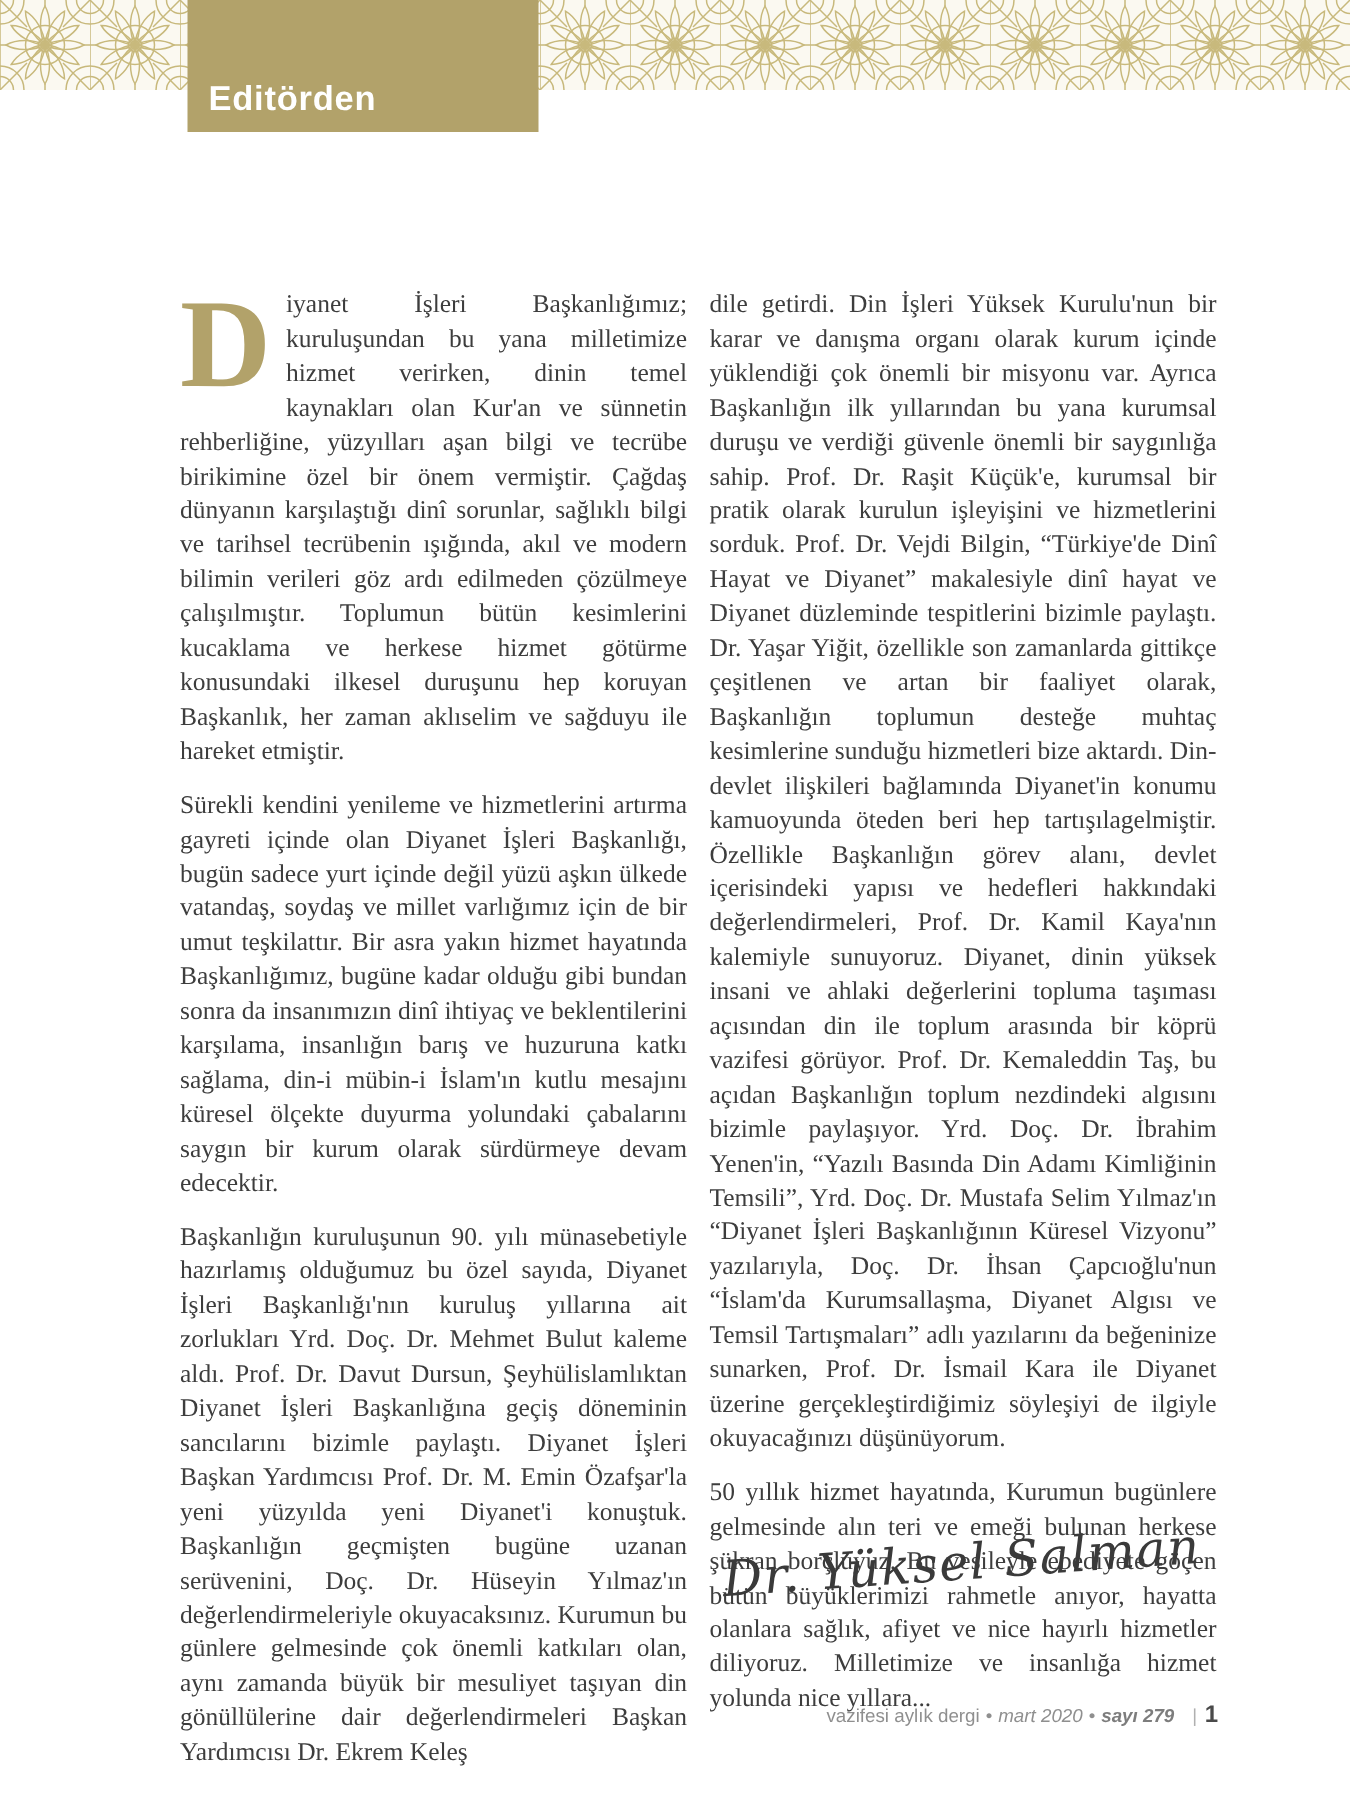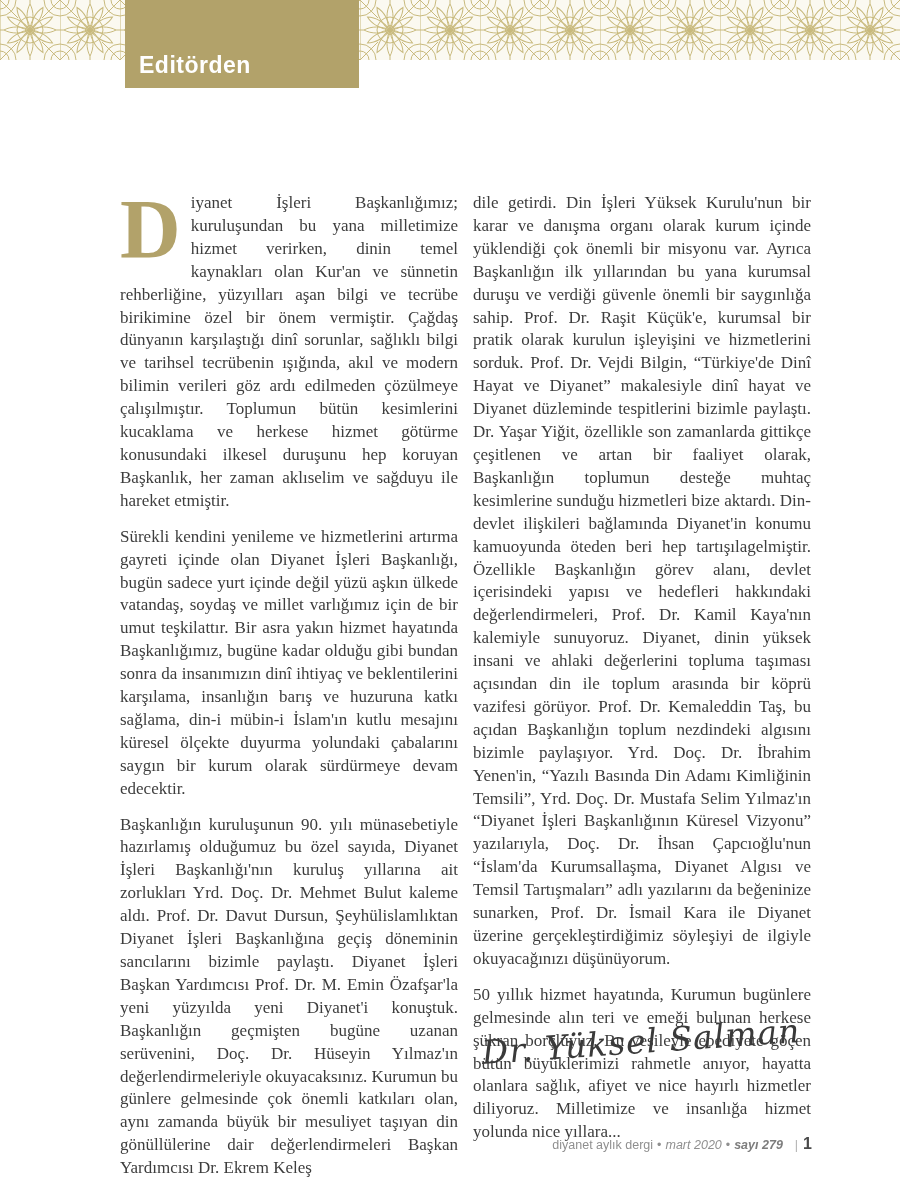--- a/index.html
+++ b/index.html
@@ -133,16 +133,16 @@
     </div>
     <div class="col">
       <p>dile getirdi. Din İşleri Yüksek Kurulu'nun bir karar ve danışma organı olarak kurum içinde yüklendiği çok önemli bir misyonu var. Ayrıca Başkanlığın ilk yıllarından bu yana kurumsal duruşu ve verdiği güvenle önemli bir saygınlığa sahip. Prof. Dr. Raşit Küçük'e, kurumsal bir pratik olarak kurulun işleyişini ve hizmetlerini sorduk. Prof. Dr. Vejdi Bilgin, “Türkiye'de Dinî Hayat ve Diyanet” makalesiyle dinî hayat ve Diyanet düzleminde tespitlerini bizimle paylaştı. Dr. Yaşar Yiğit, özellikle son zamanlarda gittikçe çeşitlenen ve artan bir faaliyet olarak, Başkanlığın toplumun desteğe muhtaç kesimlerine sunduğu hizmetleri bize aktardı. Din-devlet ilişkileri bağlamında Diyanet'in konumu kamuoyunda öteden beri hep tartışılagelmiştir. Özellikle Başkanlığın görev alanı, devlet içerisindeki yapısı ve hedefleri hakkındaki değerlendirmeleri, Prof. Dr. Kamil Kaya'nın kalemiyle sunuyoruz. Diyanet, dinin yüksek insani ve ahlaki değerlerini topluma taşıması açısından din ile toplum arasında bir köprü vazifesi görüyor. Prof. Dr. Kemaleddin Taş, bu açıdan Başkanlığın toplum nezdindeki algısını bizimle paylaşıyor. Yrd. Doç. Dr. İbrahim Yenen'in, “Yazılı Basında Din Adamı Kimliğinin Temsili”, Yrd. Doç. Dr. Mustafa Selim Yılmaz'ın “Diyanet İşleri Başkanlığının Küresel Vizyonu” yazılarıyla, Doç. Dr. İhsan Çapcıoğlu'nun “İslam'da Kurumsallaşma, Diyanet Algısı ve Temsil Tartışmaları” adlı yazılarını da beğeninize sunarken, Prof. Dr. İsmail Kara ile Diyanet üzerine gerçekleştirdiğimiz söyleşiyi de ilgiyle okuyacağınızı düşünüyorum.</p>
       <p>50 yıllık hizmet hayatında, Kurumun bugünlere gelmesinde alın teri ve emeği bulunan herkese şükran borçluyuz. Bu vesileyle ebediyete göçen bütün büyüklerimizi rahmetle anıyor, hayatta olanlara sağlık, afiyet ve nice hayırlı hizmetler diliyoruz. Milletimize ve insanlığa hizmet yolunda nice yıllara...</p>
     </div>
   </div>
 
   <div class="signature">Dr. Yüksel Salman</div>
 
   <div class="footer">
-    <span>diyanet aylık dergi</span><span class="sep">•</span><span class="date">mart 2020</span><span class="sep">•</span><span class="issue">sayı 279</span><span class="divider">|</span><span class="page-num">1</span>
+    <span>vazifesi aylık dergi</span><span class="sep">•</span><span class="date">mart 2020</span><span class="sep">•</span><span class="issue">sayı 279</span><span class="divider">|</span><span class="page-num">1</span>
   </div>
 
 </div>
 
 </body></html>

